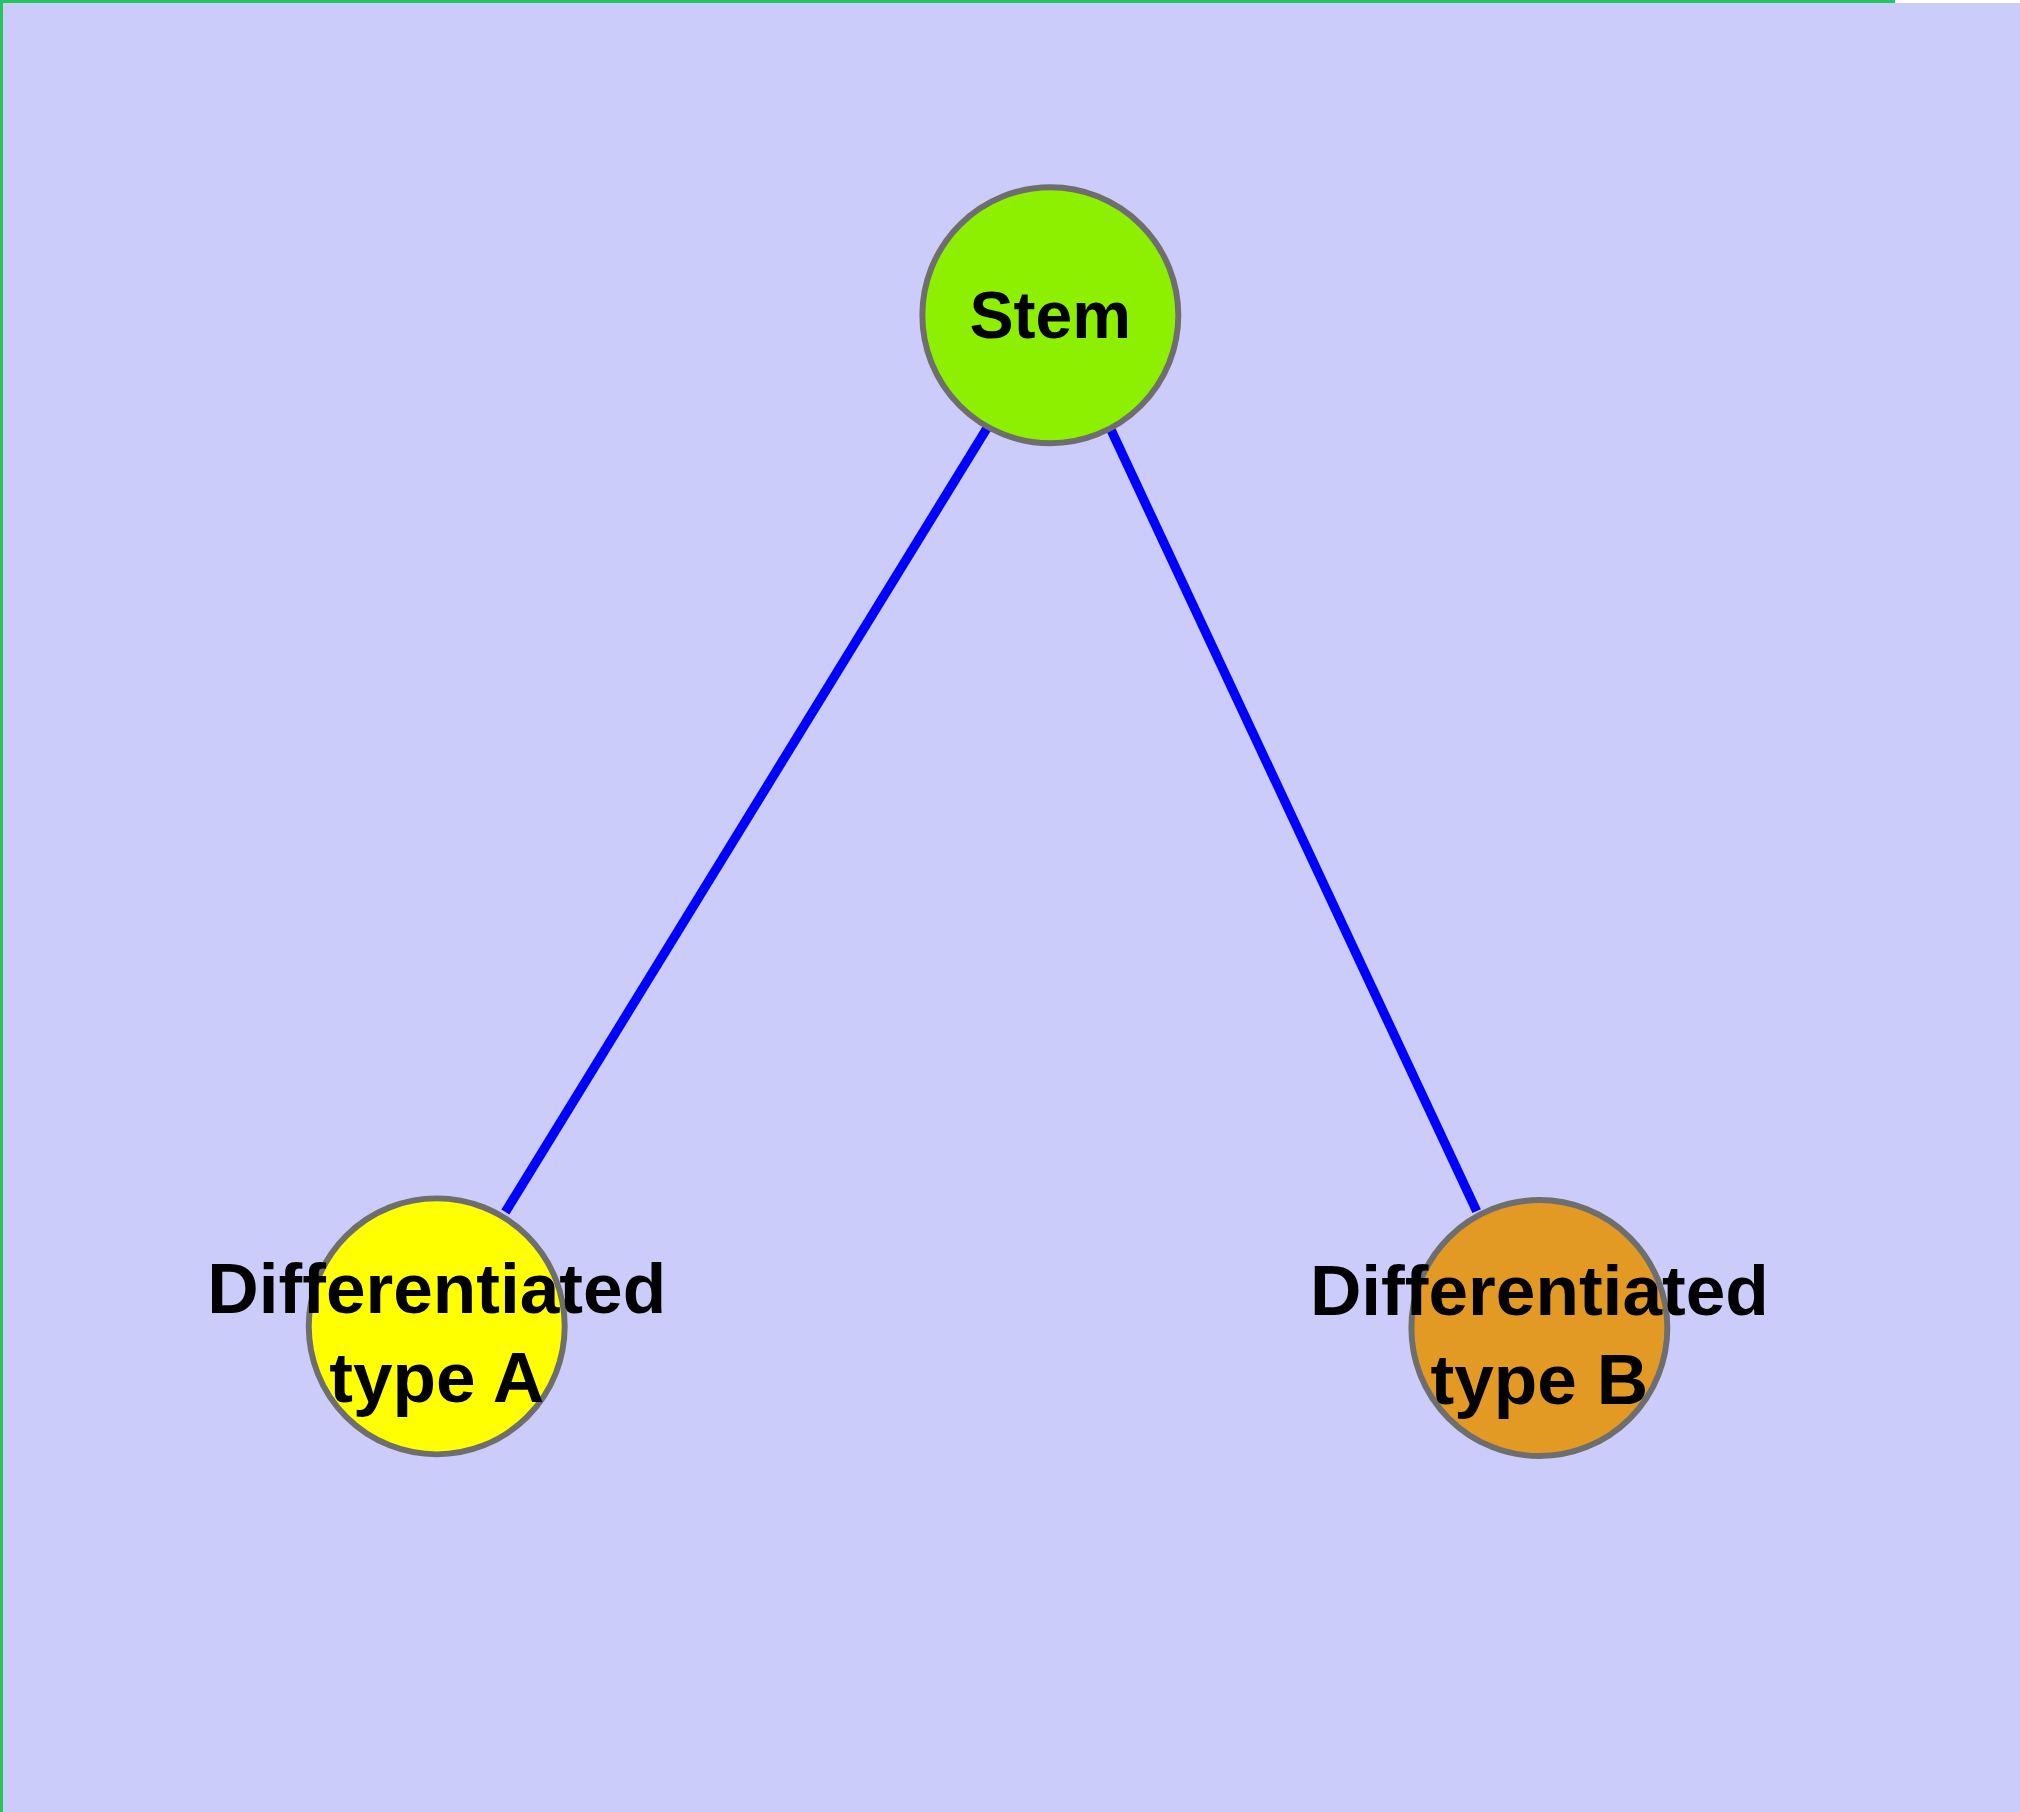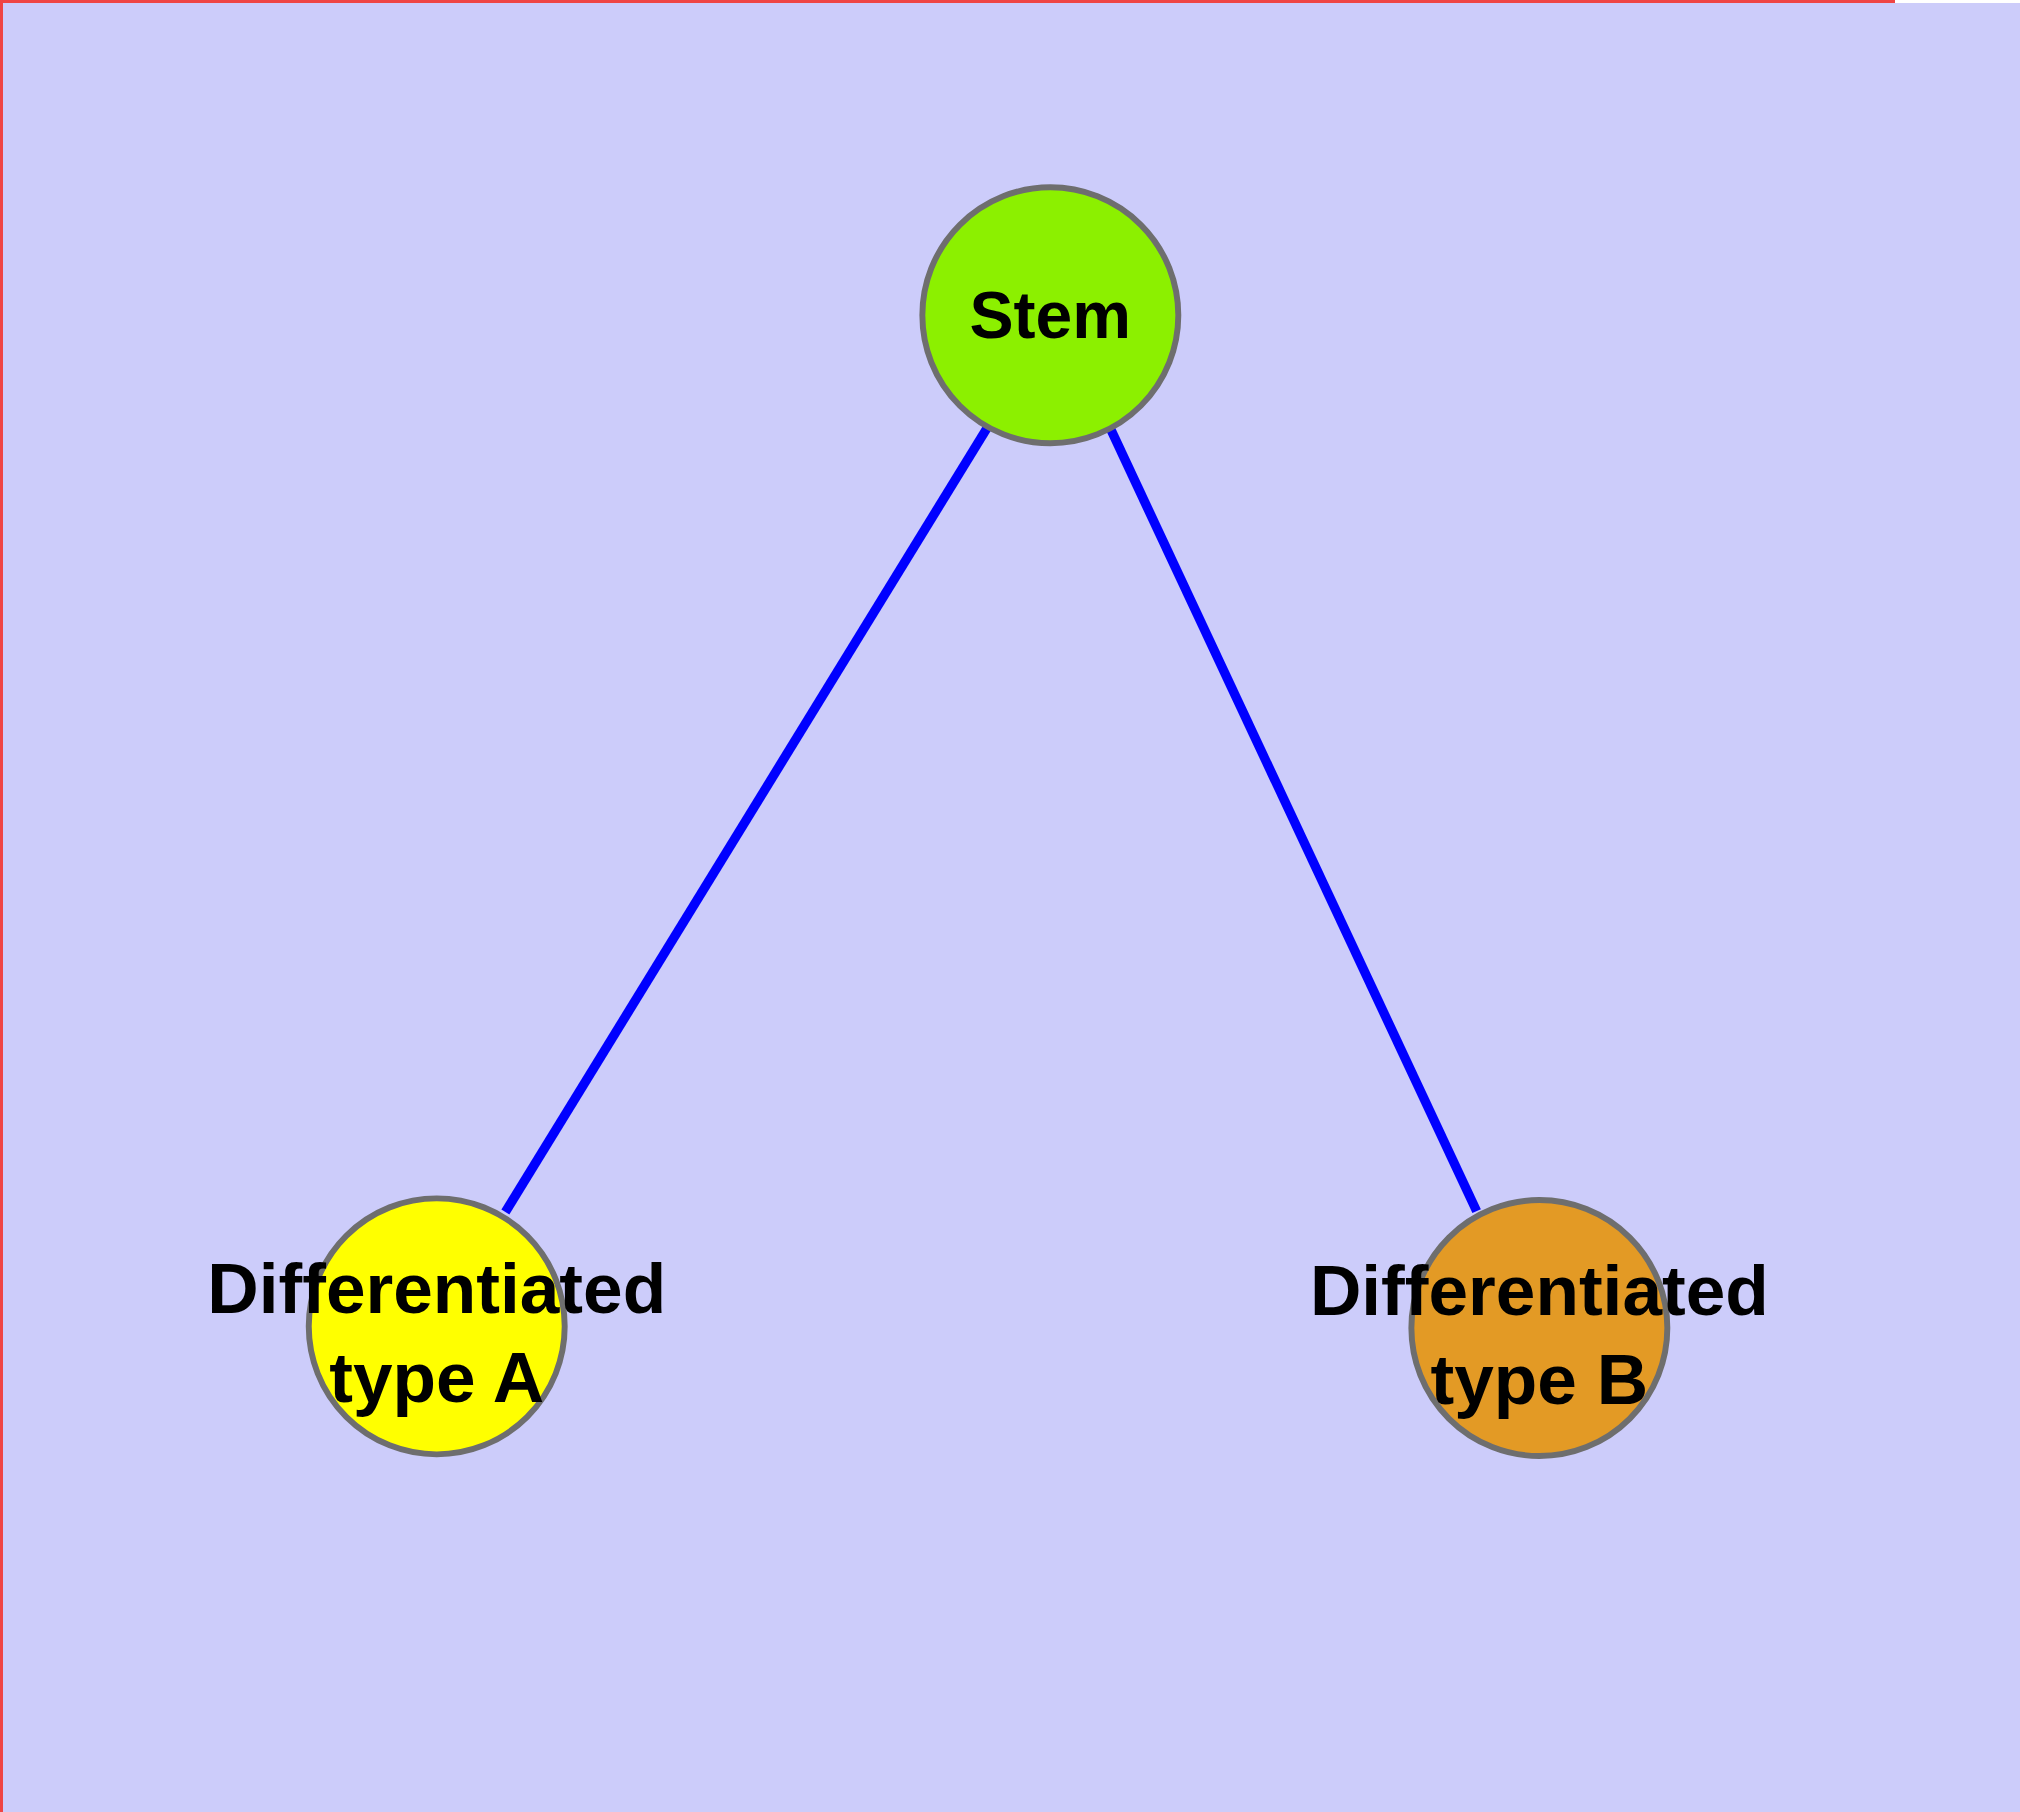--- a/index.html
+++ b/index.html
@@ -11,21 +11,21 @@
   body {
     width: 2021px;
     height: 1812px;
     overflow: hidden;
     font-family: "Liberation Sans", sans-serif;
   }
   #stage {
     position: relative;
     width: 1895px;
     height: 1812px;
-    background: #ef4444;
+    background: #22c55e;
   }
   #canvas-bg {
     position: absolute;
     left: 3.4px;
     top: 3.4px;
     width: 2017px;
     height: 1809px;
     background: #ccccfa;
   }
   #graph-svg {

